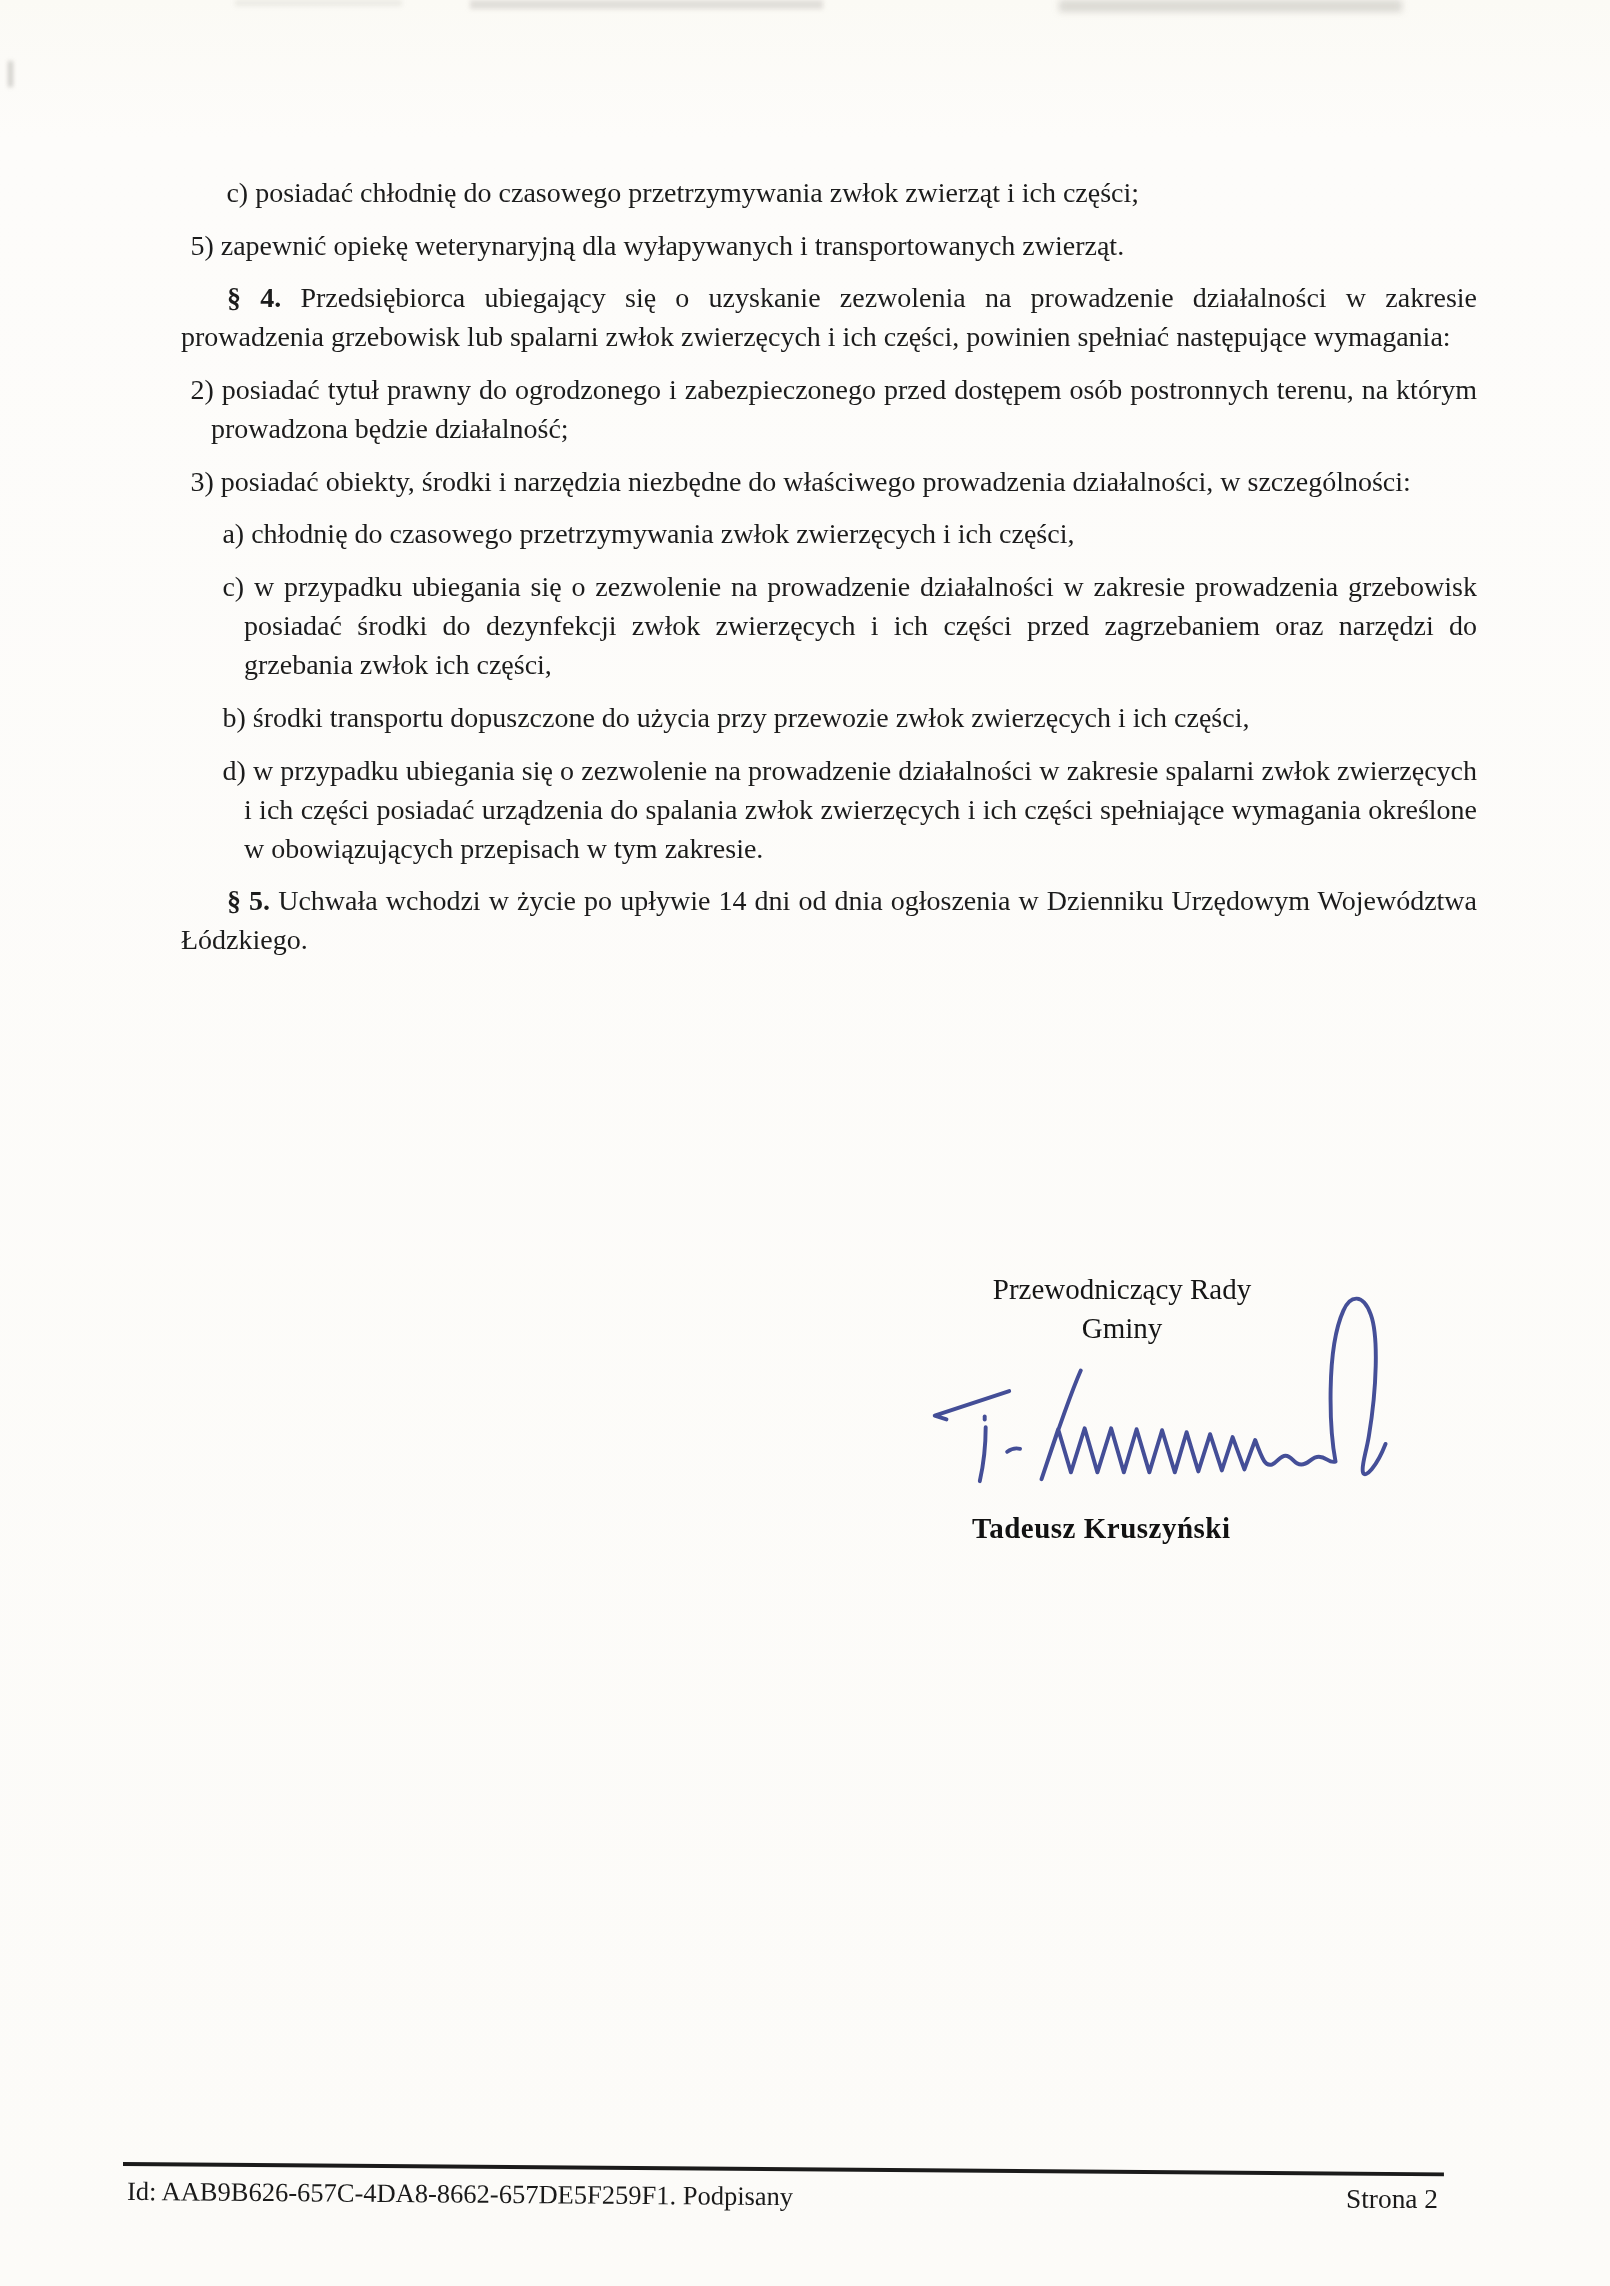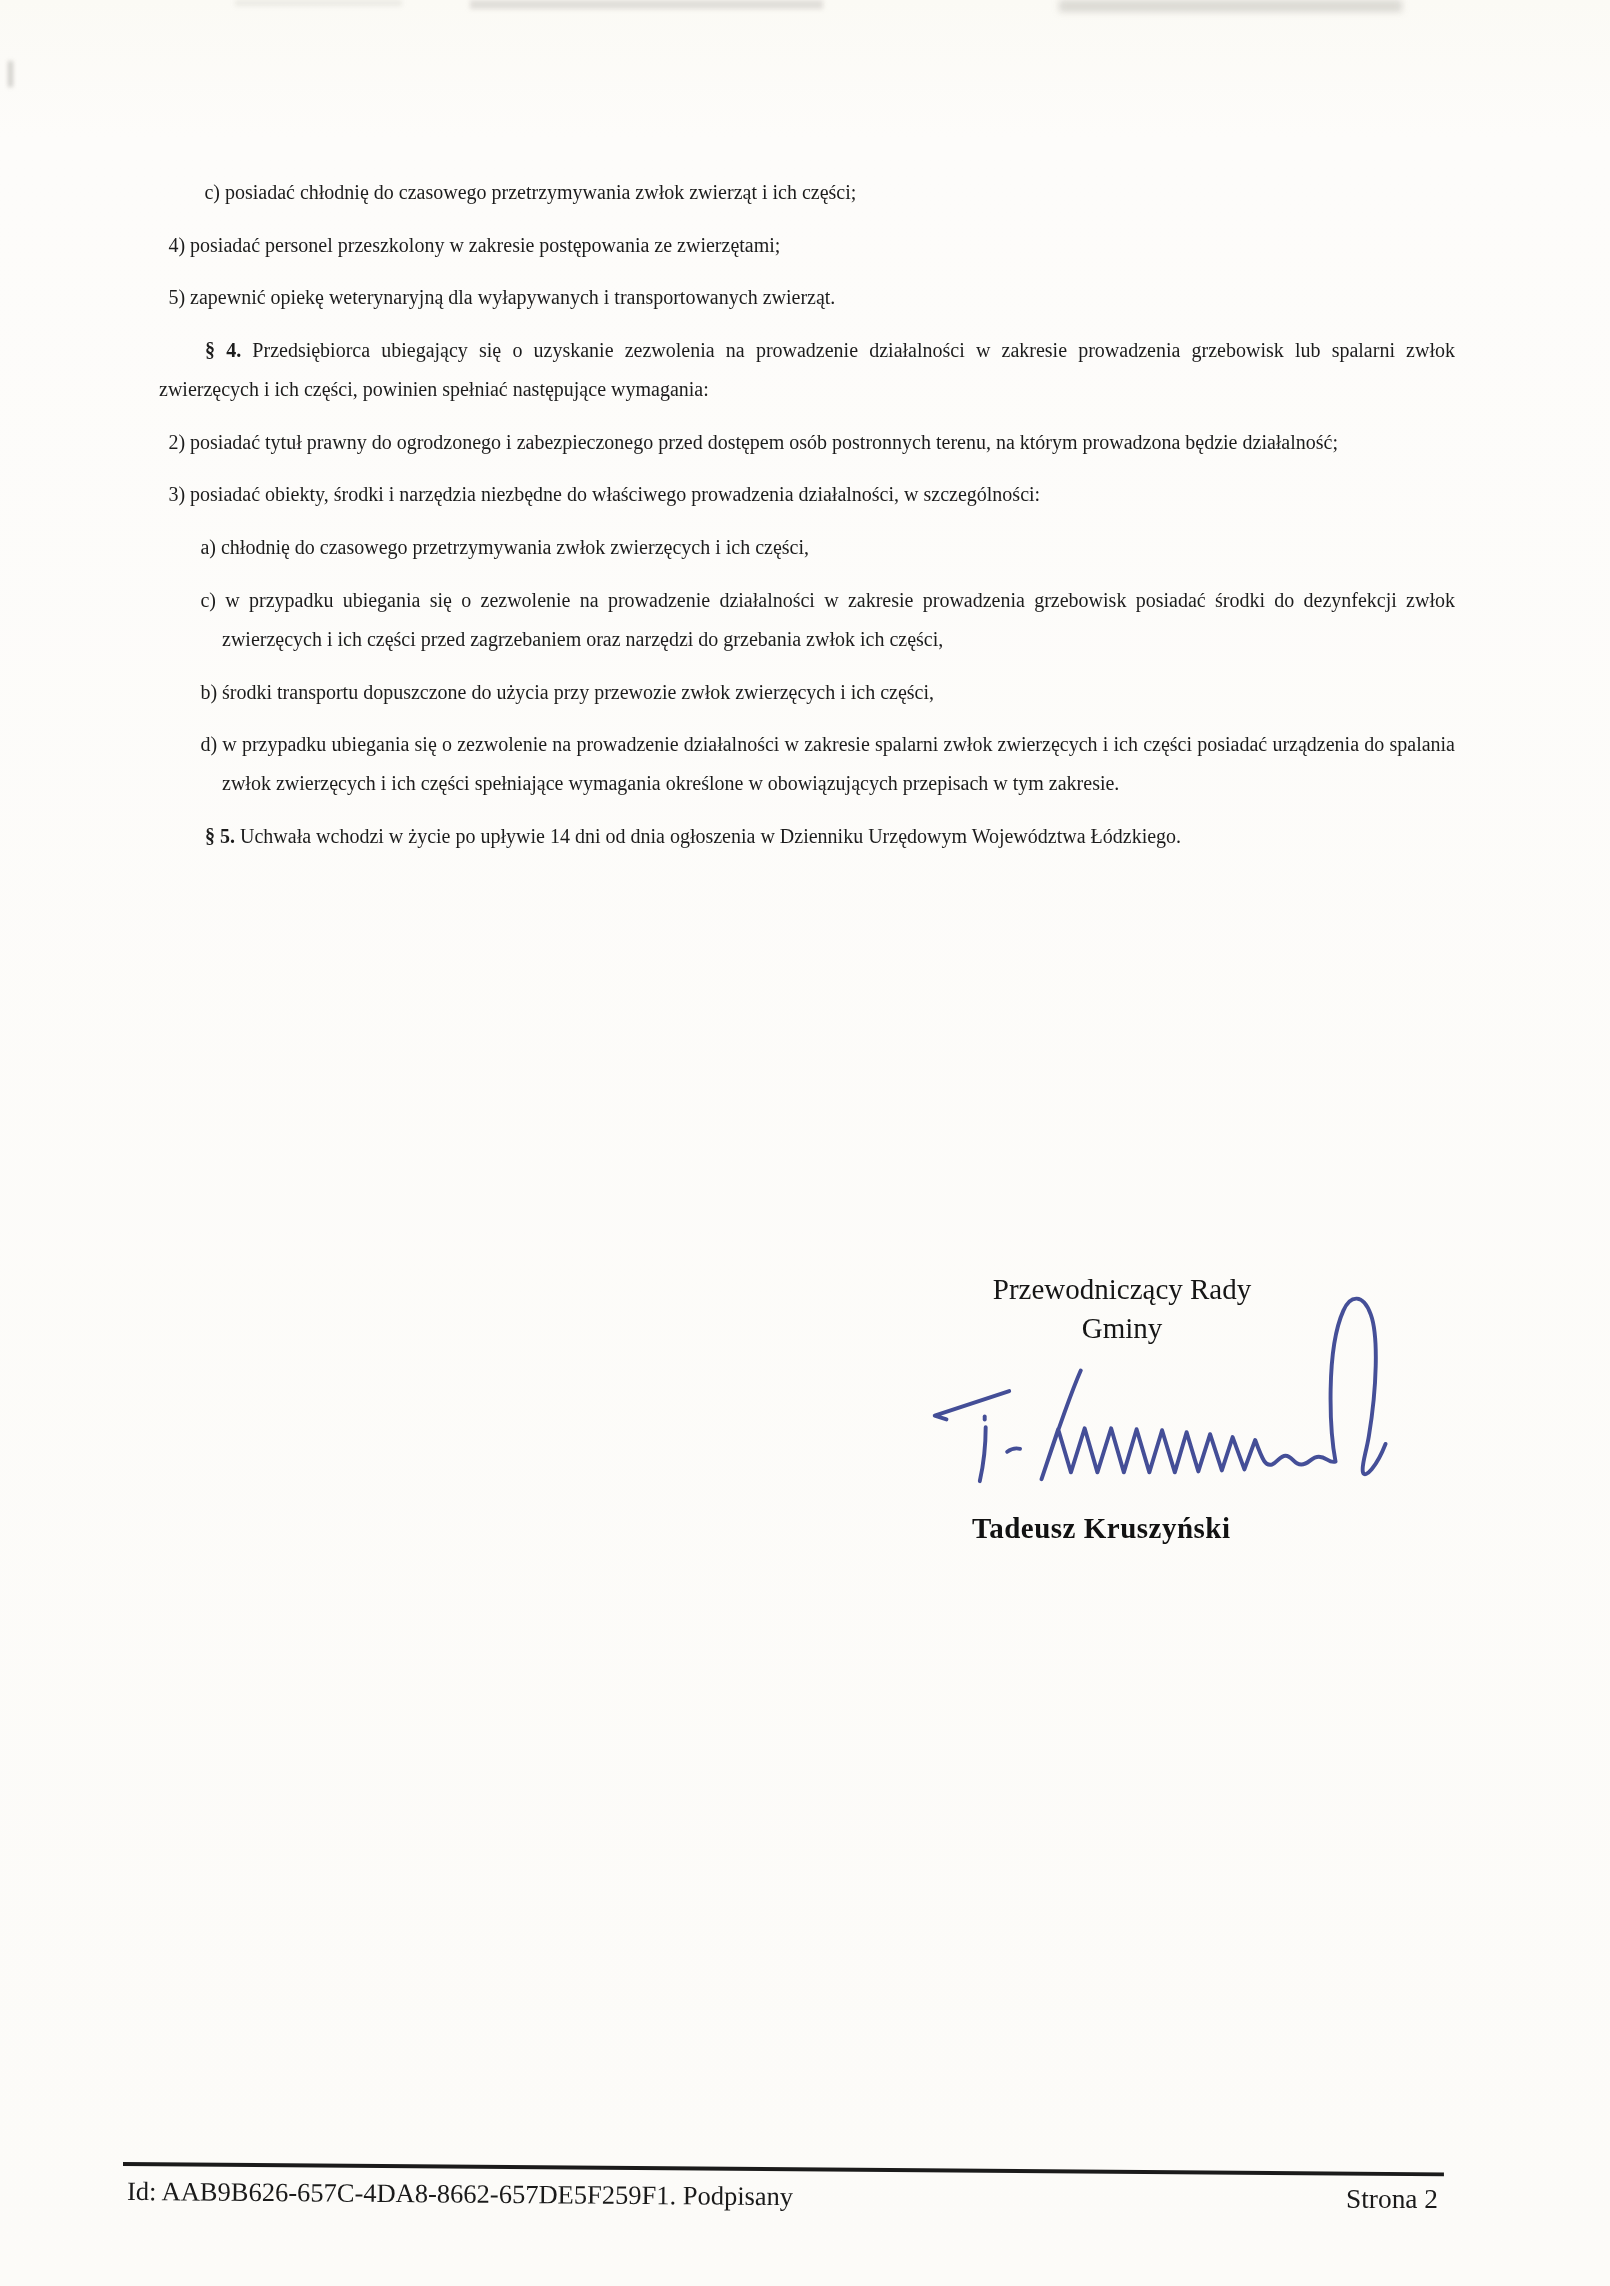--- a/index.html
+++ b/index.html
@@ -18,24 +18,24 @@
   }
   
   .smudge { position: absolute; top: 0; filter: blur(2.9px); }
   .smudge.s1 { left: 470px; width: 353px; height: 8.8px;  background: rgba(118,112,104,0.20); }
   .smudge.s2 { left: 1059px; width: 343px; height: 11.8px; background: rgba(118,112,104,0.24); filter: blur(3.9px); }
   .smudge.s3 { left: 235px; width: 167px; height: 5.9px;  background: rgba(118,112,104,0.12); }
   .smudge.s4 { left: 7.8px; top: 61px; width: 4.9px; height: 25.5px; background: rgba(130,125,118,0.35); filter: blur(2px); }
 
   .textblock {
     position: absolute;
-    left: 159px;
+    left: 181px;
     top: 173px;
     width: 1296px;
-    font-size: 20px;
+    font-size: 28px;
     line-height: 39px;
   }
   .textblock p { margin: 0 0 13.7px 0; }
   .item   { text-align: justify; }
   .item.subtop { padding-left: 63px; text-indent: -17.6px; }
   .item.num    { padding-left: 30px; text-indent: -20.6px; }
   .item.sub    { padding-left: 63px; text-indent: -21.6px; }
   .para   { text-align: justify; text-indent: 46px; }
   .lead   { font-weight: bold; }
 
@@ -102,21 +102,20 @@
 
 <div class="page">
 
   <div class="smudge s1"></div>
   <div class="smudge s2"></div>
   <div class="smudge s3"></div>
   <div class="smudge s4"></div>
 
   <div class="textblock">
     <p class="item subtop">c) posiadać chłodnię do czasowego przetrzymywania zwłok zwierząt i ich części;</p>
-    <p class="item num">4) posiadać personel przeszkolony w zakresie postępowania ze zwierzętami;</p>
     <p class="item num">5) zapewnić opiekę weterynaryjną dla wyłapywanych i transportowanych zwierząt.</p>
 
     <p class="para">
       <span class="lead">§ 4.</span>
       <span>Przedsiębiorca ubiegający się o uzyskanie zezwolenia na prowadzenie działalności w zakresie prowadzenia grzebowisk lub spalarni zwłok zwierzęcych i ich części, powinien spełniać następujące wymagania:</span>
     </p>
 
     <p class="item num">2) posiadać tytuł prawny do ogrodzonego i zabezpieczonego przed dostępem osób postronnych terenu, na którym prowadzona będzie działalność;</p>
     <p class="item num">3) posiadać obiekty, środki i narzędzia niezbędne do właściwego prowadzenia działalności, w szczególności:</p>
 

